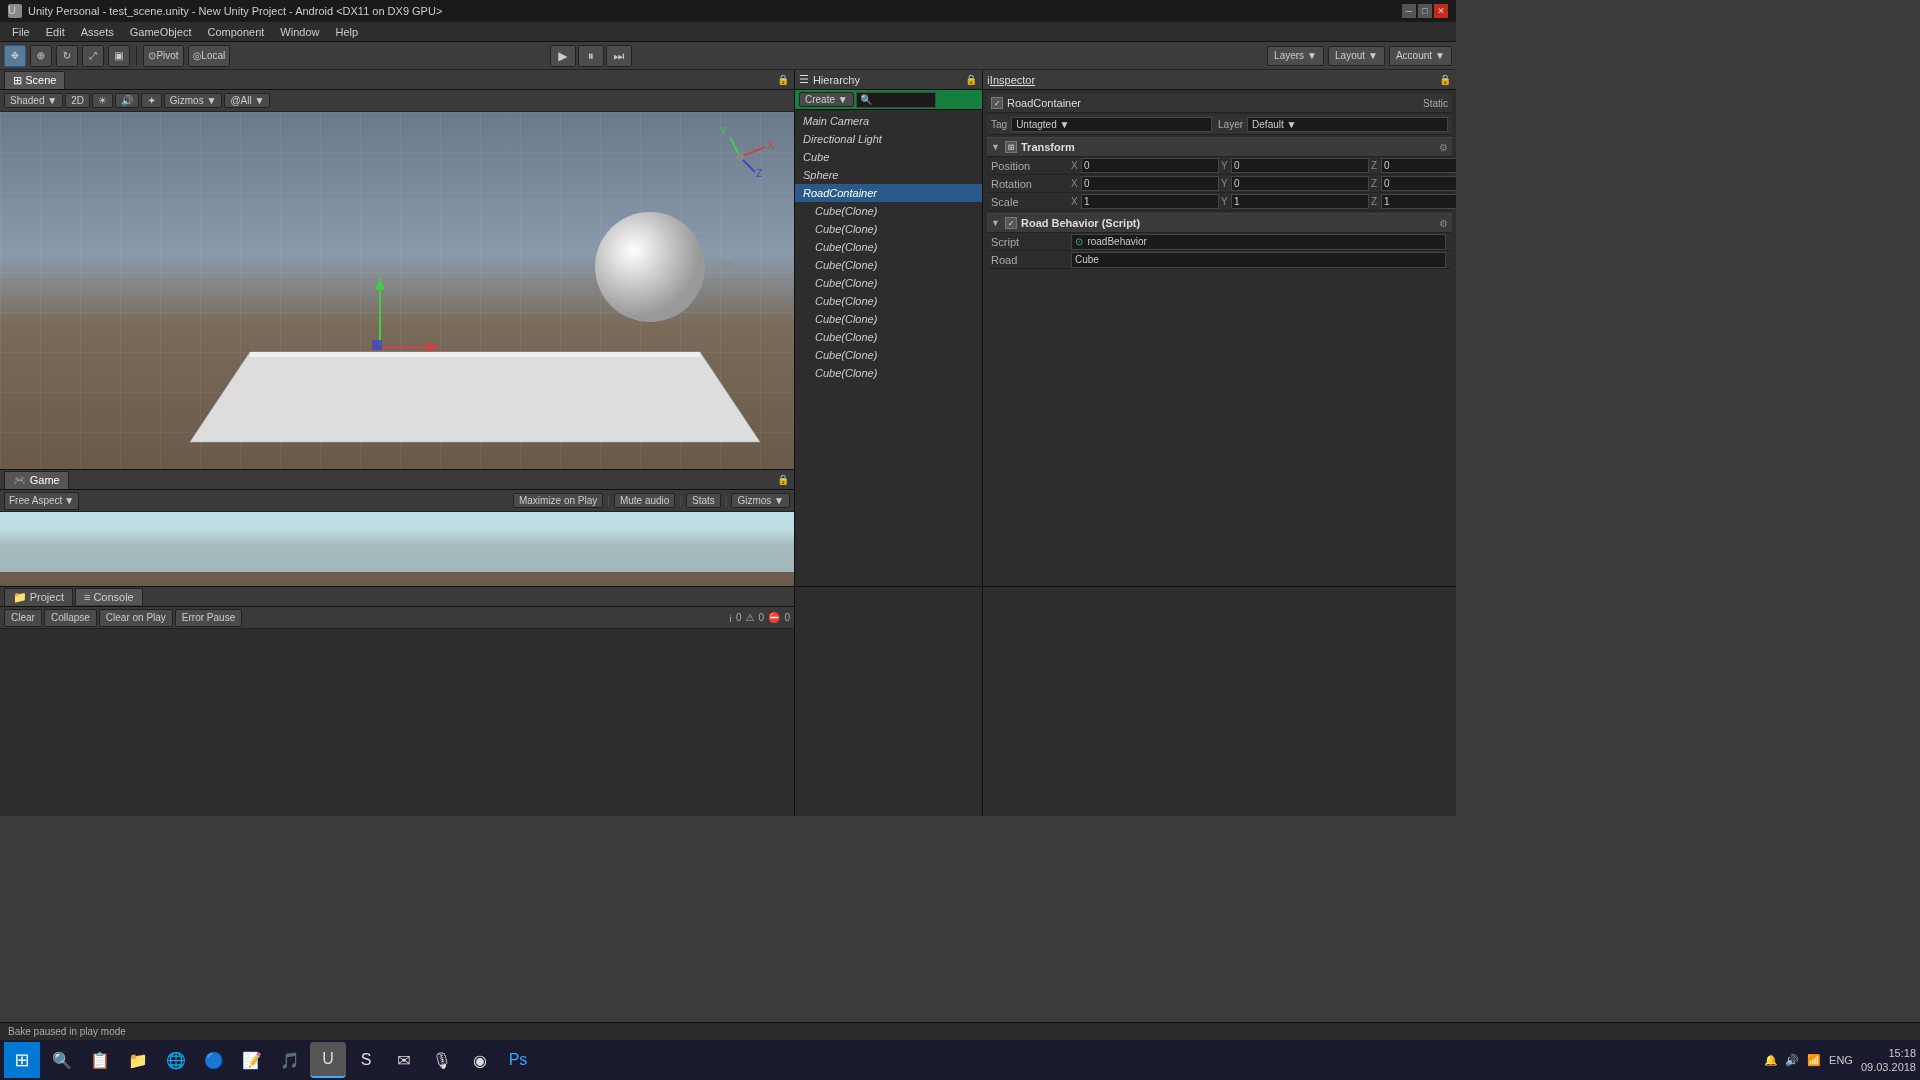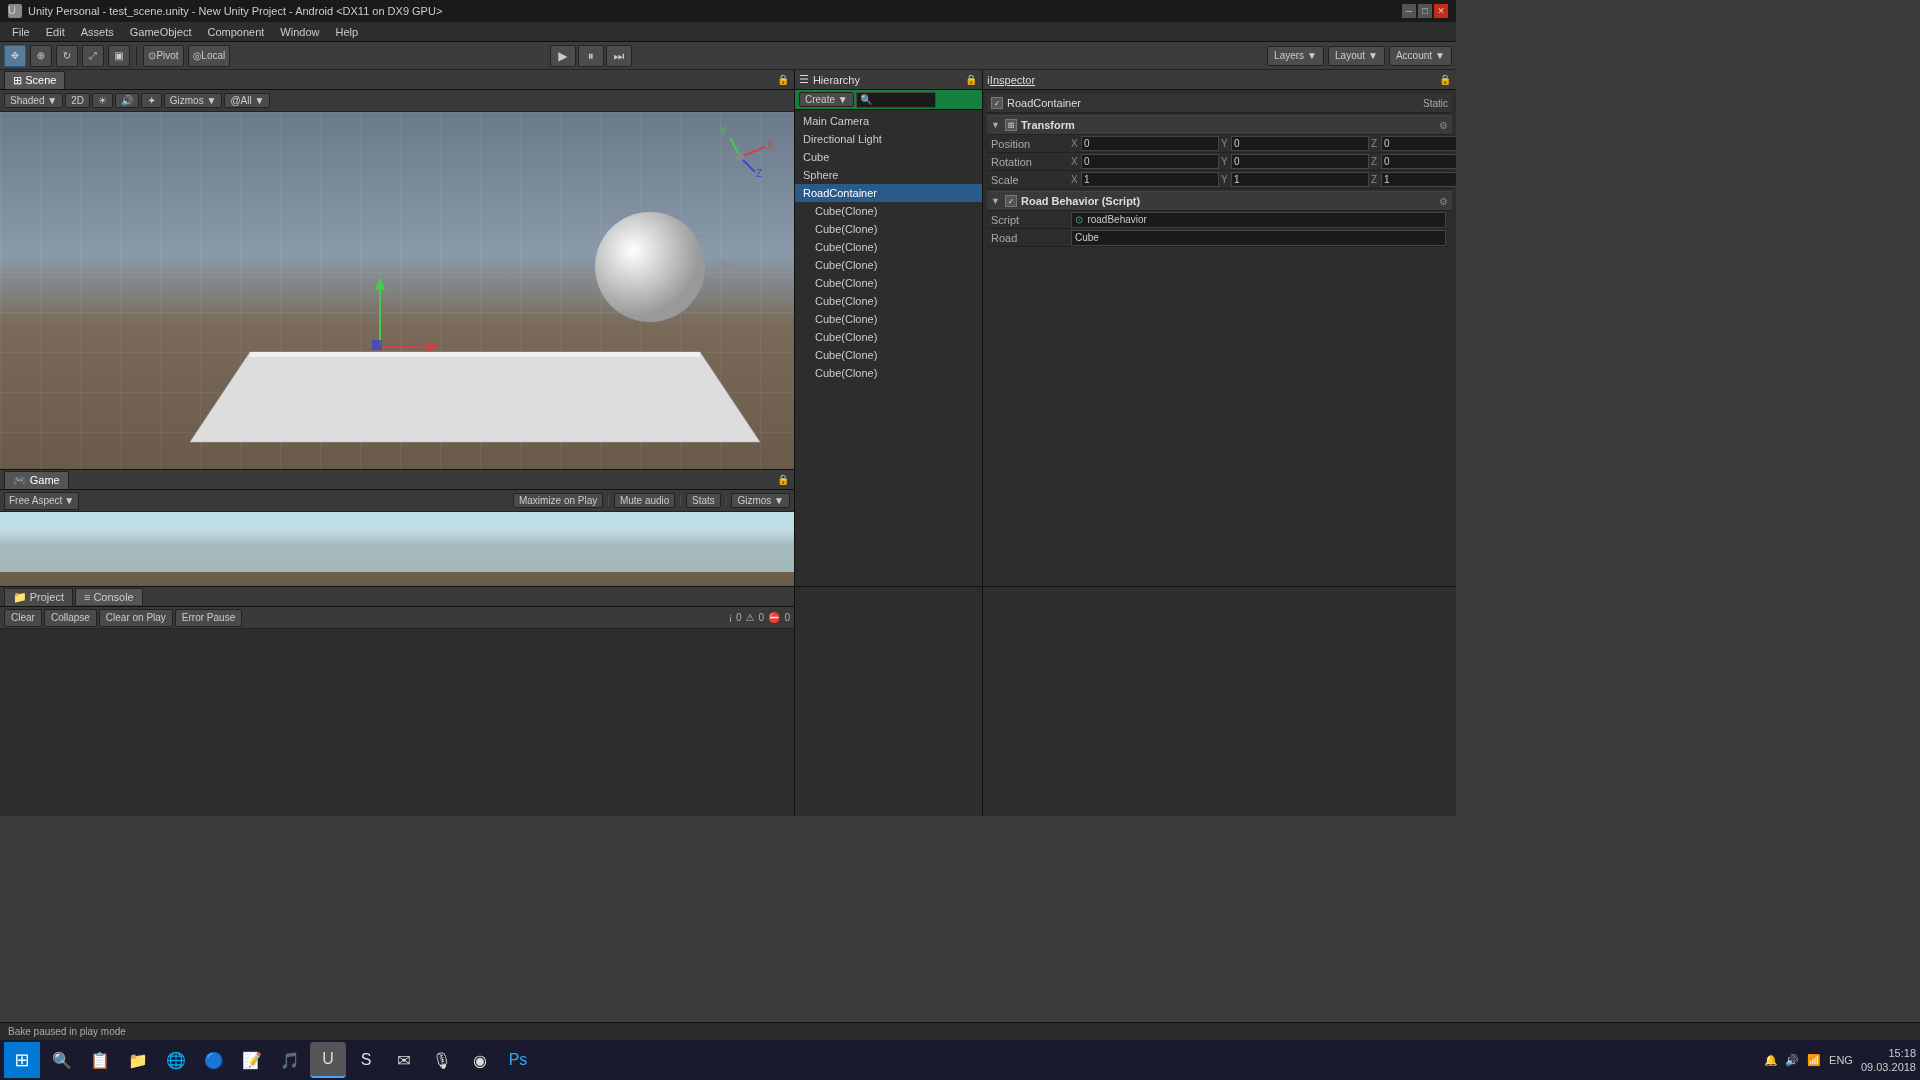--- a/index.html
+++ b/index.html
@@ -272,20 +272,21 @@
       padding: 2px 0;
     }
     .hierarchy-item {
       padding: 2px 8px;
       font-size: 11px;
       color: #ccc;
       cursor: pointer;
       height: 18px;
       display: flex;
       align-items: center;
+      font-style: italic;
     }
     .hierarchy-item.selected { background: #2a5a8a; color: #fff; }
 
     
     #inspector-panel {
       flex: 1;
       background: #2d2d2d;
       display: flex;
       flex-direction: column;
       min-width: 0;
@@ -847,20 +848,30 @@
       <span class="panel-lock" style="margin-left:auto;">🔒</span>
     </div>
     <div class="inspector-content">
 
       <div class="inspector-object-header">
         <div class="inspector-checkbox">✓</div>
         <span class="inspector-name">RoadContainer</span>
         <span class="static-label">Static</span>
       </div>
 
+      <div class="tag-layer-row">
+        <span class="tag-label">Tag</span>
+        <div class="tag-value">
+          <span>Untagted</span> ▼
+        </div>
+        <span class="layer-label">Layer</span>
+        <div class="layer-value">
+          <span>Default</span> ▼
+        </div>
+      </div>
 
       <div class="component-header">
         <span class="component-toggle">▼</span>
         <div class="inspector-checkbox" style="margin-right:4px;">⊞</div>
         <span class="component-name">Transform</span>
         <div class="component-settings">⚙</div>
       </div>
 
       <div class="inspector-row">
         <span class="inspector-label">Position</span>

